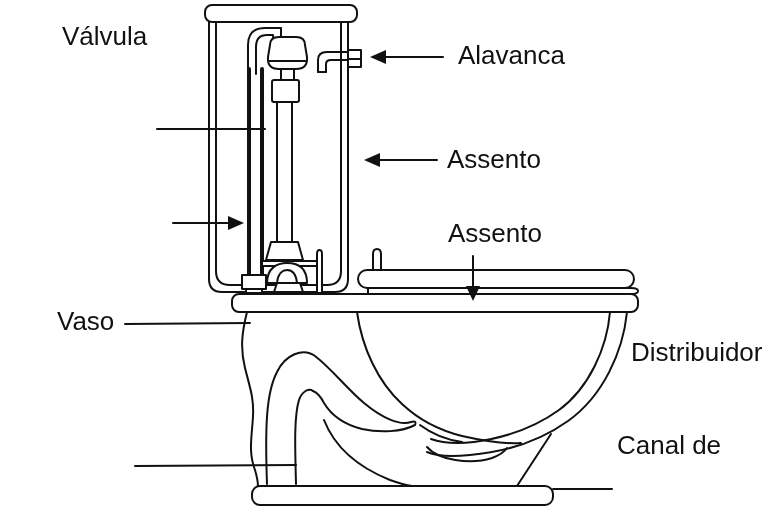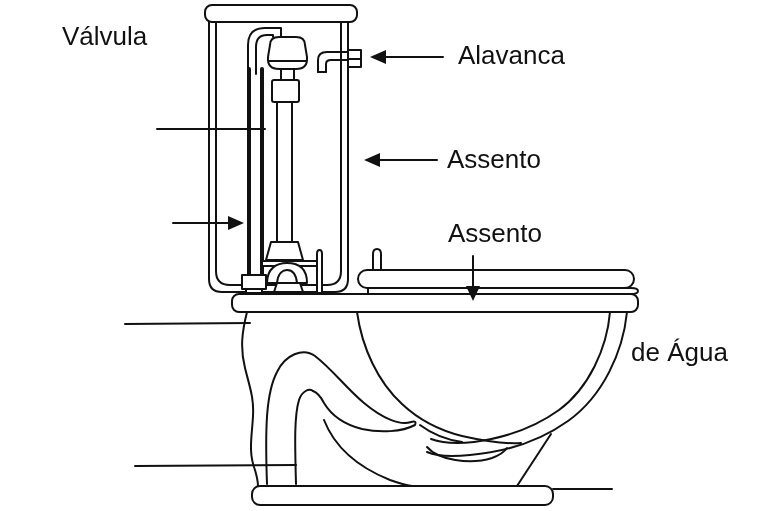--- a/index.html
+++ b/index.html
@@ -125,34 +125,38 @@
   <div class="lbl" style="left:62px;top:20px">
     <span>Válvula</span>
   </div>
 
   <div class="lbl" style="left:65px;top:105px">
   </div>
 
   <div class="lbl" style="left:65px;top:195px">
   </div>
 
+  <div class="lbl" style="left:57px;top:305px">
+    <span>Vaso</span>
+  </div>
 
 
   <div class="lbl" style="left:458px;top:39px">
     <span>Alavanca</span>
   </div>
 
   <div class="lbl" style="left:447px;top:143px">
     <span>Assento</span>
   </div>
 
   <div class="lbl" style="left:448px;top:217px">
     <span>Assento</span>
   </div>
 
   <div class="lbl" style="left:631px;top:336px">
-    <span>de Água</span>
+    <span>Distribuidor</span>
   </div>
 
   <div class="lbl" style="left:617px;top:429px">
+    <span>Canal de</span>
   </div>
 
 </div>
 
 </body></html>

